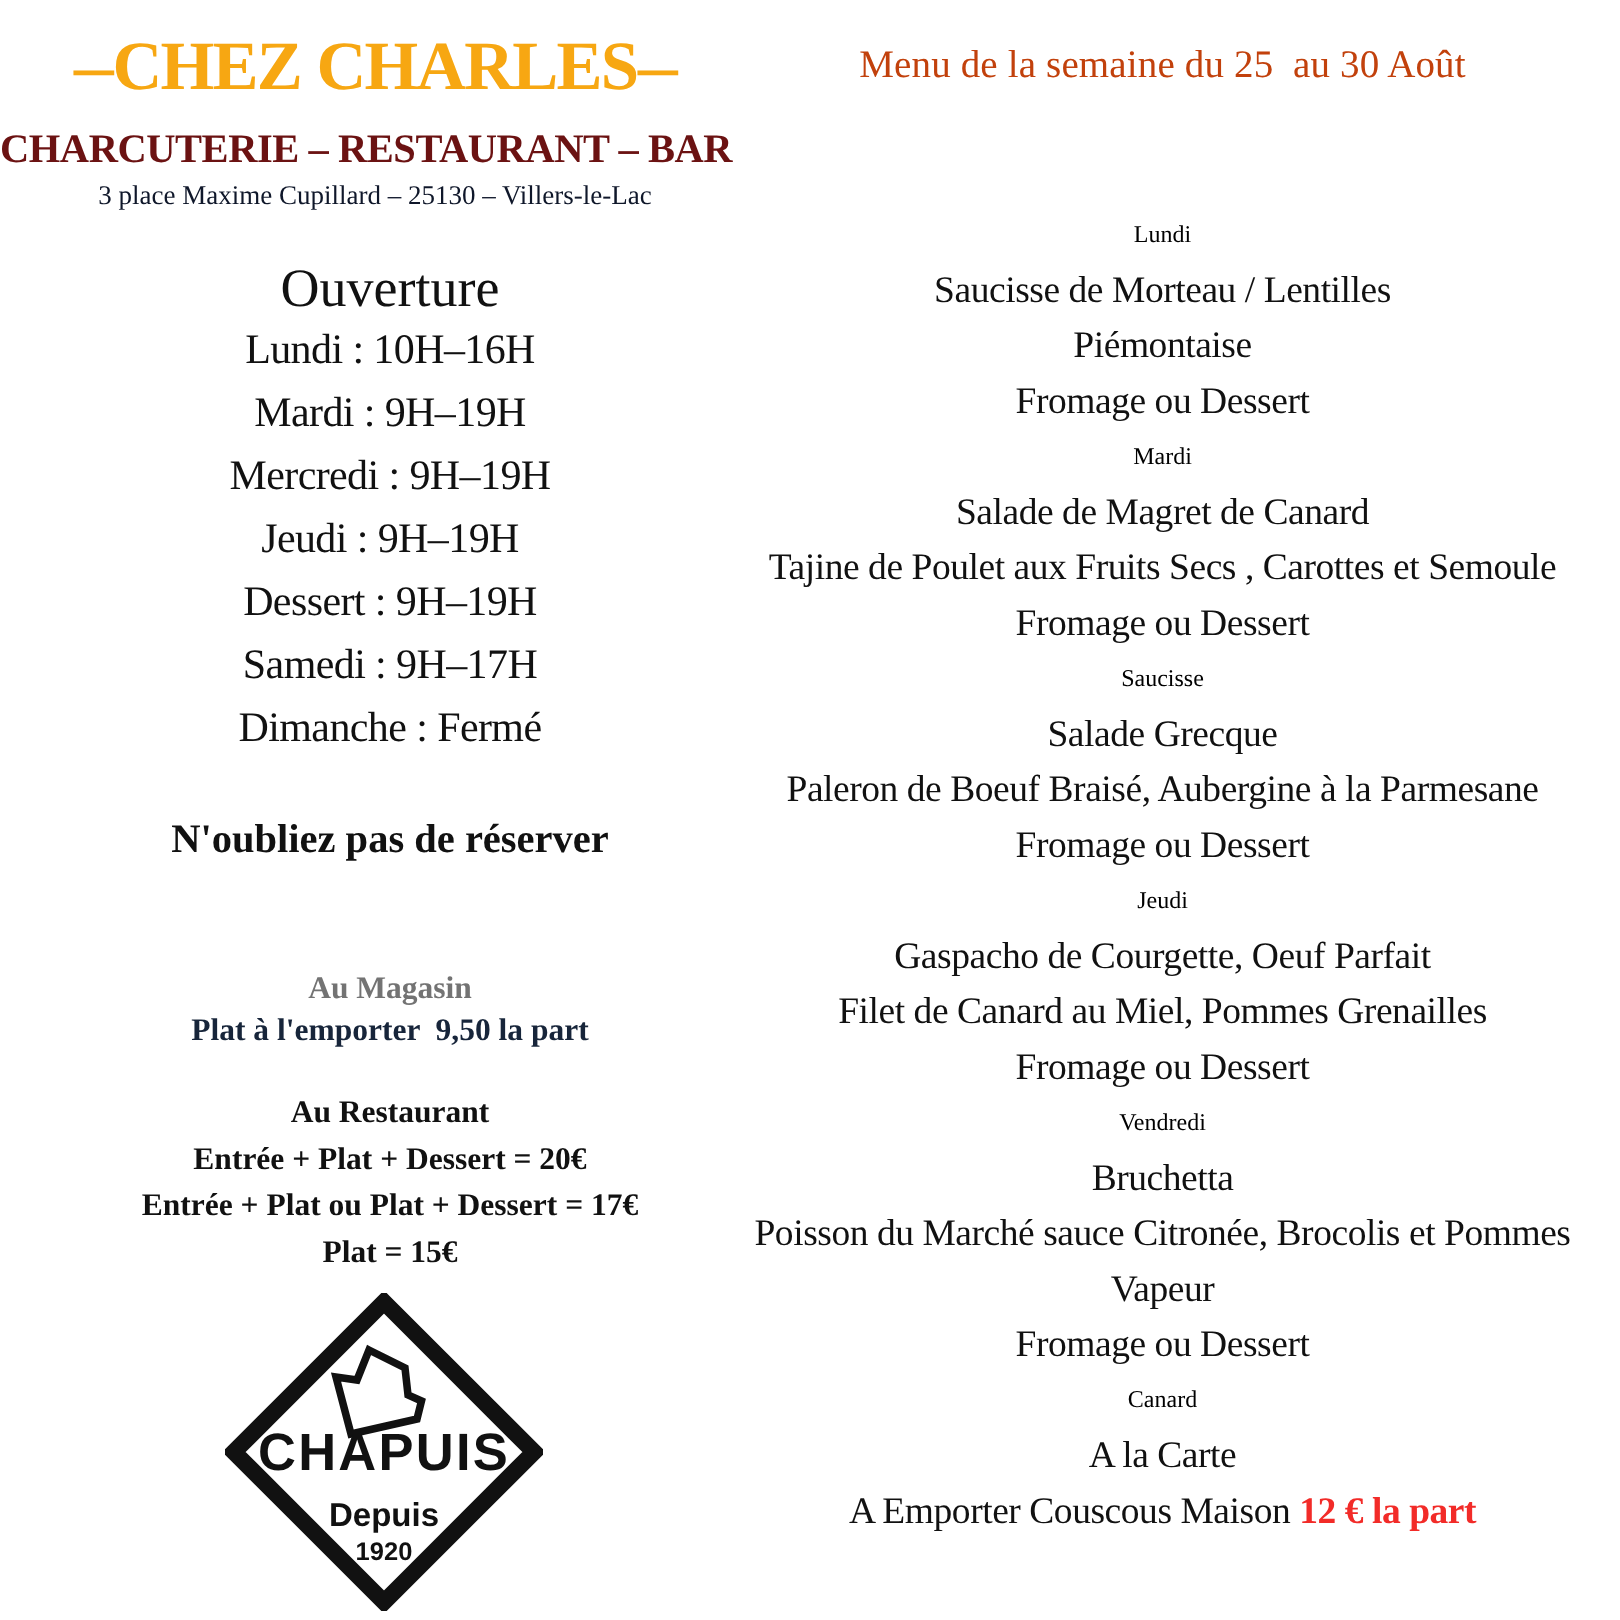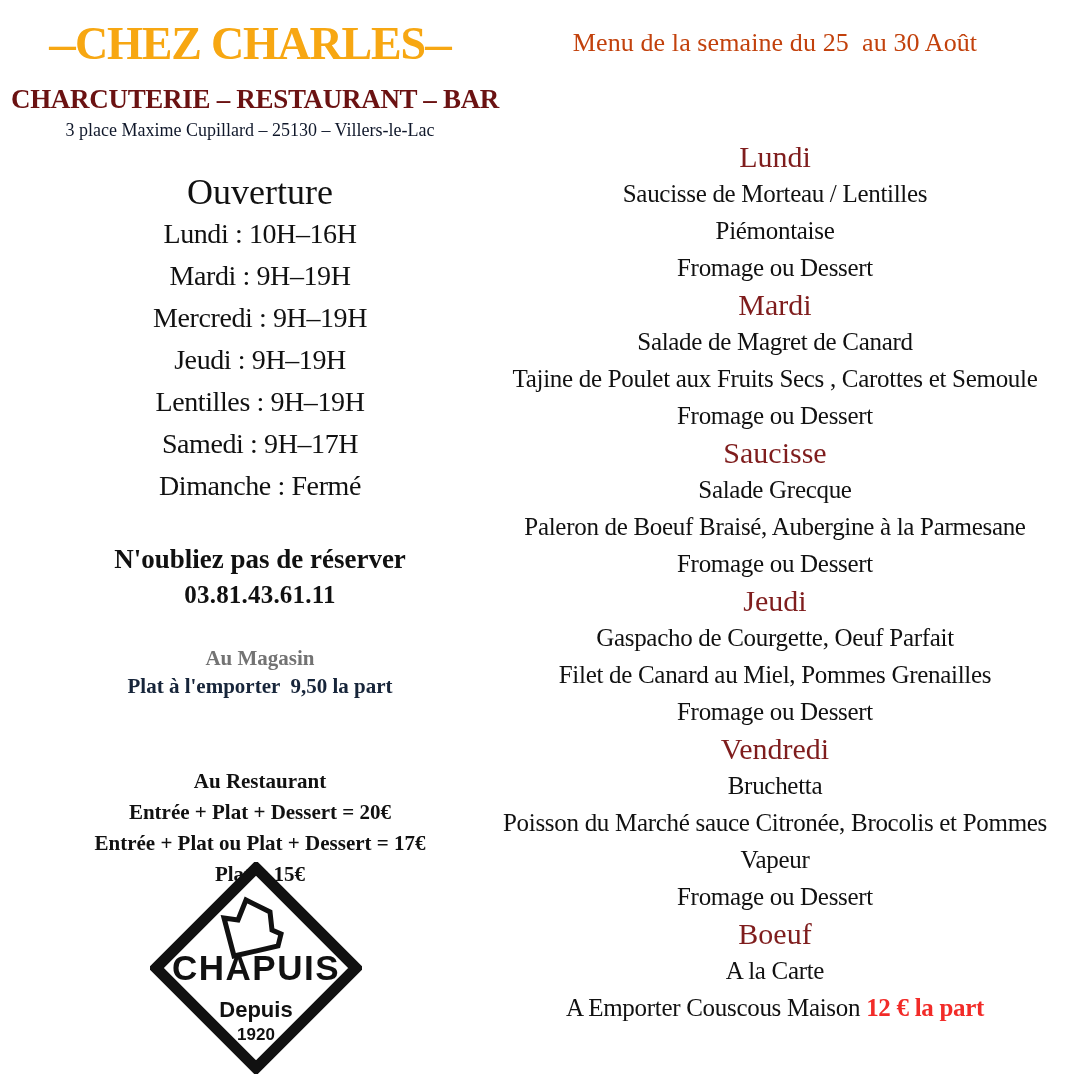--- a/index.html
+++ b/index.html
@@ -49,21 +49,21 @@
     display: inline-block;
     transform: scaleX(1.15);
     margin: 0 2px;
   }
 
   .brand-sub {
     position: absolute;
     left: 0;
     top: 84px;
     width: 510px;
-    text-align: center;
+    text-align: left;
     font-family: "Liberation Serif", serif;
     font-weight: bold;
     font-size: 27px;
     letter-spacing: -0.3px;
     color: #6B1212;
     white-space: nowrap;
   }
 
   .brand-address {
     position: absolute;
@@ -149,21 +149,20 @@
     top: 726px;
     width: 500px;
     text-align: center;
   }
   .resto-head {
     font-weight: bold;
     font-size: 21px;
     line-height: 31px;
     color: #111;
     white-space: nowrap;
-    margin-top: 40px;
   }
   .resto-line {
     font-weight: bold;
     font-size: 21px;
     line-height: 31px;
     color: #111;
     white-space: nowrap;
   }
 
   .logo-wrap {
@@ -197,22 +196,22 @@
   }
 
   .menu-days {
     position: absolute;
     left: 0;
     top: 138px;
     width: 610px;
     text-align: center;
   }
   .day-name {
-    color: #7f1d1d;
-    font-size: 30px;
+    color: #000000;
+    font-size: 16px;
     line-height: 37px;
     white-space: nowrap;
   }
   .dish {
     color: #111;
     font-size: 25px;
     line-height: 37px;
     white-space: nowrap;
     letter-spacing: -0.3px;
   }
@@ -235,28 +234,27 @@
     <div class="brand-sub">CHARCUTERIE – RESTAURANT – BAR</div>
 
     <div class="brand-address">3 place Maxime Cupillard – 25130 – Villers-le-Lac</div>
 
     <div class="hours-block">
       <div class="hours-title">Ouverture</div>
       <div class="hours-row">Lundi : 10H–16H</div>
       <div class="hours-row">Mardi : 9H–19H</div>
       <div class="hours-row">Mercredi : 9H–19H</div>
       <div class="hours-row">Jeudi : 9H–19H</div>
-      <div class="hours-row">Lentilles : 9H–19H</div>
+      <div class="hours-row">Dessert : 9H–19H</div>
       <div class="hours-row">Samedi : 9H–17H</div>
       <div class="hours-row">Dimanche : Fermé</div>
     </div>
 
     <div class="reserve-block">
       <div class="reserve-line">N'oubliez pas de réserver</div>
-      <div class="reserve-phone">03.81.43.61.11</div>
     </div>
 
     <div class="shop-block">
       <div class="shop-head">Au Magasin</div>
       <div class="shop-line">Plat à l'emporter  9,50 la part</div>
     </div>
 
     <div class="resto-block">
       <div class="resto-head">Au Restaurant</div>
       <div class="resto-line">Entrée + Plat + Dessert = 20€</div>
@@ -304,20 +302,20 @@
       <div class="dish">Gaspacho de Courgette, Oeuf Parfait</div>
       <div class="dish">Filet de Canard au Miel, Pommes Grenailles</div>
       <div class="dish">Fromage ou Dessert</div>
 
       <div class="day-name">Vendredi</div>
       <div class="dish">Bruchetta</div>
       <div class="dish">Poisson du Marché sauce Citronée, Brocolis et Pommes</div>
       <div class="dish">Vapeur</div>
       <div class="dish">Fromage ou Dessert</div>
 
-      <div class="day-name">Boeuf</div>
+      <div class="day-name">Canard</div>
       <div class="dish">A la Carte</div>
       <div class="dish"><span>A Emporter Couscous Maison </span><span class="accent">12 € la part</span></div>
 
     </div>
   </div>
 
 </div>
 
 </body></html>

